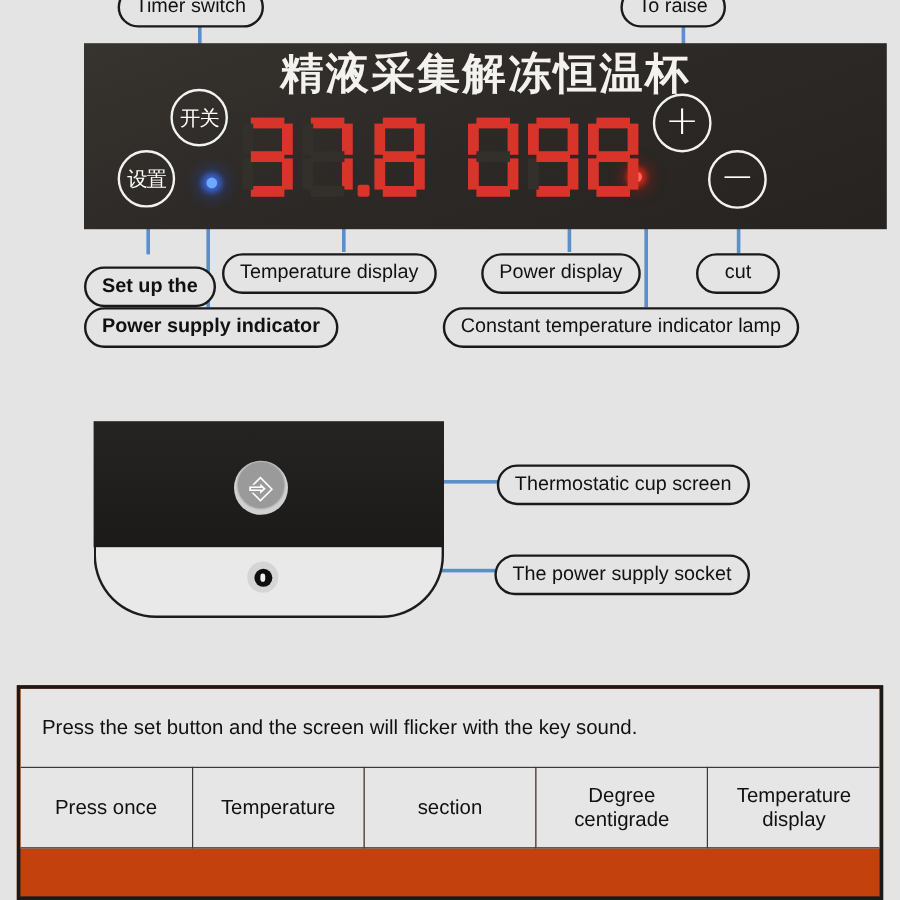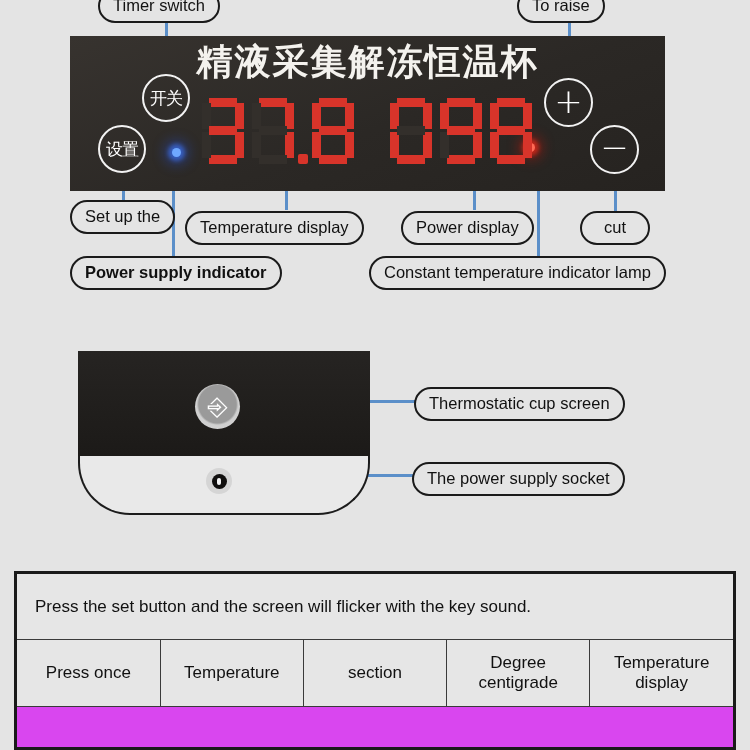--- a/index.html
+++ b/index.html
@@ -39,21 +39,21 @@
     z-index: 3;
   }
   .leader.v { width: 3px; }
   .leader.h { height: 3px; }
 
   
   #panel {
     position: absolute;
     left: 70px;
     top: 36px;
-    width: 595px;
+    width: 669px;
     height: 155px;
     background: #2e2b28;
     background: linear-gradient(160deg,#37332f 0%,#2b2825 55%,#262320 100%);
     z-index: 4;
     overflow: hidden;
   }
   #panel-title {
     position: absolute;
     left: 0; right: 0;
     top: 6px;
@@ -218,21 +218,21 @@
 
   
   #table-wrap {
     position: absolute;
     left: 14px;
     top: 571px;
     width: 722px;
     height: 179px;
     border: 3px solid #1a1a1a;
     box-sizing: border-box;
-    background: #d946ef;
+    background: #c2410c;
     z-index: 4;
     overflow: hidden;
   }
   table.grid {
     border-collapse: collapse;
     width: 100%;
     table-layout: fixed;
   }
   table.grid td {
     border: 1.5px solid #3a3a3a;
@@ -355,21 +355,21 @@
   </div>
 </div>
 
 <div class="leader v" style="left:122px; top:180px; height:32px;"></div>
 <div class="leader v" style="left:172px; top:158px; height:98px;"></div>
 <div class="leader v" style="left:285px; top:152px; height:58px;"></div>
 <div class="leader v" style="left:473px; top:152px; height:58px;"></div>
 <div class="leader v" style="left:537px; top:152px; height:104px;"></div>
 <div class="leader v" style="left:614px; top:175px; height:36px;"></div>
 
-<div class="pill" style="left:70px; top:200px;">
+<div class="pill" style="left:70px; top:222px;font-weight:bold;">
   <span>Set up the</span>
 </div>
 <div class="pill" style="left:185px; top:211px;">
   <span>Temperature display</span>
 </div>
 <div class="pill" style="left:401px; top:211px;">
   <span>Power display</span>
 </div>
 <div class="pill" style="left:580px; top:211px; min-width:70px;align-items:center;">
   <span>cut</span>

